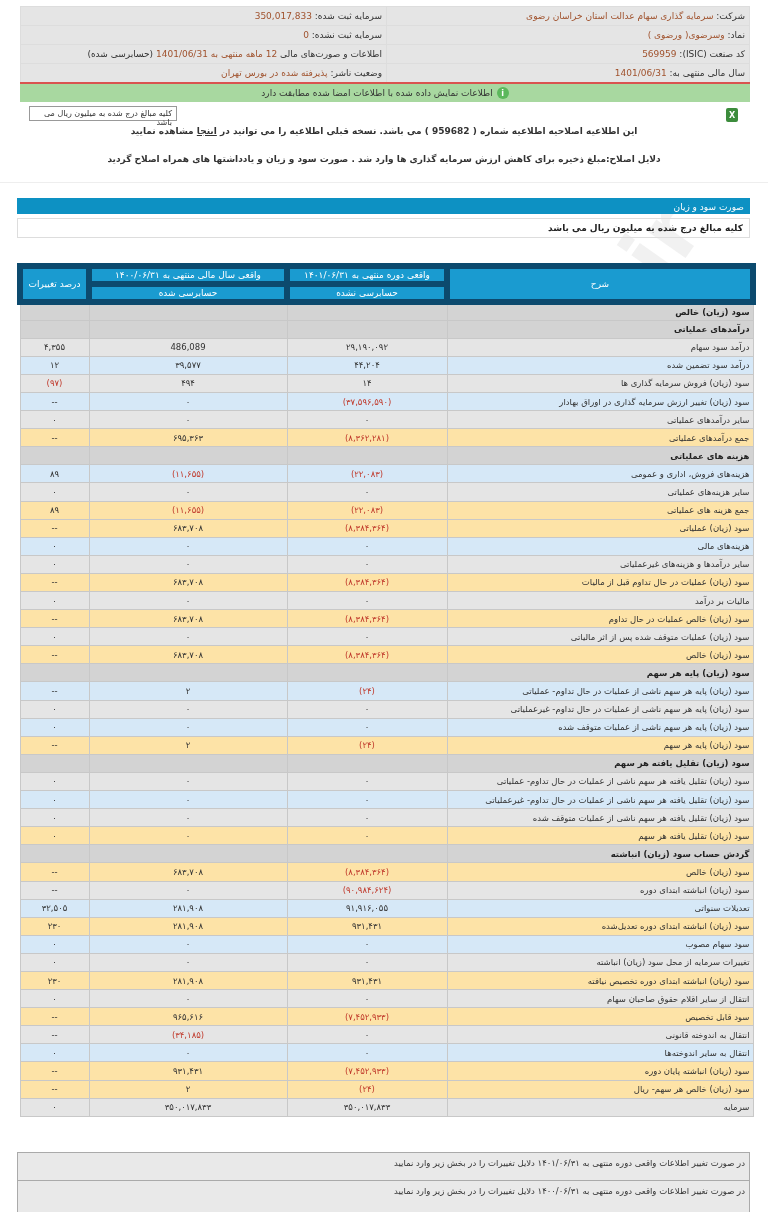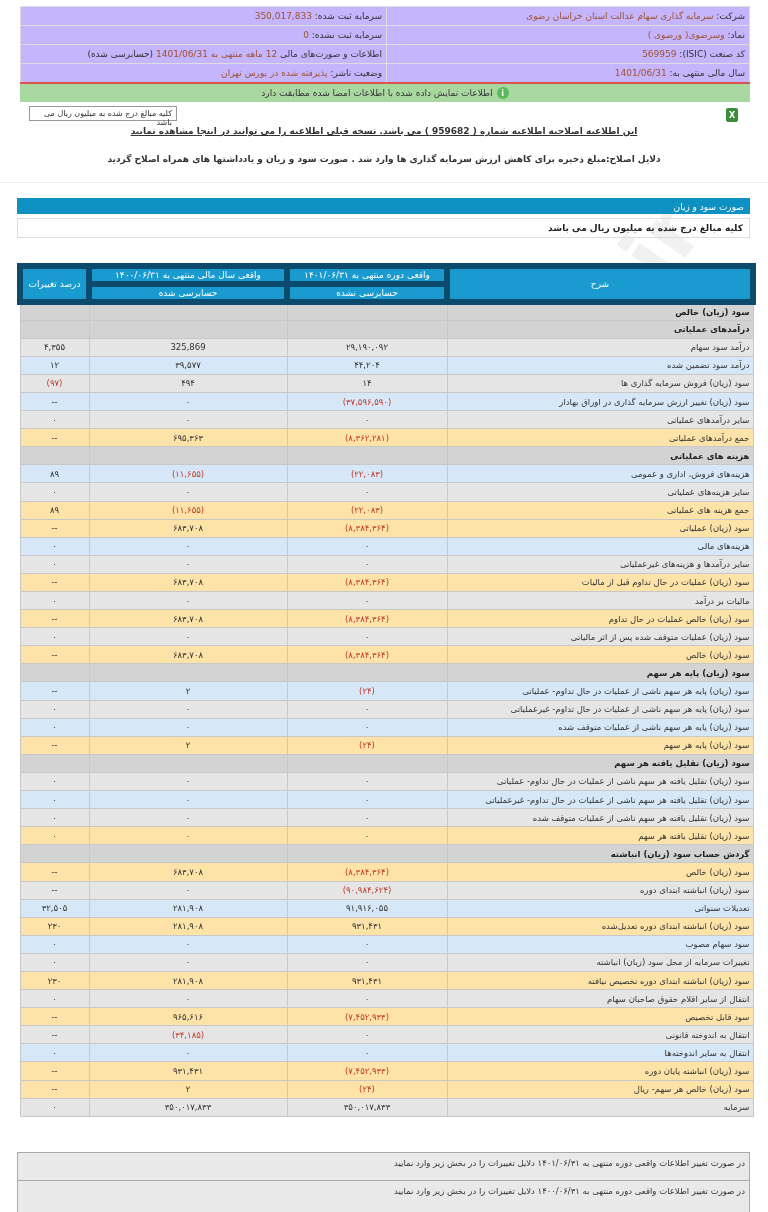--- a/index.html
+++ b/index.html
@@ -1,26 +1,26 @@
 <!DOCTYPE html>
 <html><head>
 <meta charset="utf-8">
 <style>
   * { box-sizing: border-box; margin: 0; padding: 0; }
   body { width: 768px; height: 1212px; background: #fff; font-family: "DejaVu Sans", sans-serif; font-size: 9px; color: #333; position: relative; overflow: hidden; }
   .info-table { position: absolute; left: 20px; top: 6px; width: 730px; border-collapse: collapse; direction: rtl; }
-  .info-table td { border: 1px solid #ddd; height: 19px; padding: 0 4px; font-size: 9px; color: #333; background: #c4b5fd; }
+  .info-table td { border: 1px solid #ddd; height: 19px; padding: 0 4px; font-size: 9px; color: #333; background: #e5e5e5; }
   .info-table td.r { width: 363px; }
   .val { color: #a0522d; }
   .info-border { position: absolute; left: 20px; top: 82px; width: 730px; height: 2px; background: #d9534f; }
   .notice { position: absolute; left: 20px; top: 84px; width: 730px; height: 18px; background: #a8d8a0; direction: rtl; display: flex; align-items: center; justify-content: center; font-size: 9px; color: #333; }
   .notice .i { width: 12px; height: 12px; border-radius: 50%; background: #5cb85c; color: #fff; font-size: 8px; display: inline-flex; align-items: center; justify-content: center; margin-left: 4px; font-weight: bold; }
   .excel { position: absolute; left: 726px; top: 108px; width: 12px; height: 14px; background: #3c8c3c; color: #fff; font-size: 8px; font-weight: bold; display: flex; align-items: center; justify-content: center; border-radius: 2px; }
   .unit-box { position: absolute; left: 29px; top: 106px; width: 148px; height: 15px; border: 1px solid #999; direction: rtl; font-size: 8px; padding: 2px 4px; color: #333; }
-  .msg1 { position: absolute; left: 0; width: 768px; top: 126px; text-align: center; direction: rtl; font-size: 9px; color: #333; font-weight: bold; text-decoration: underline; }
+  .msg1 { position: absolute; left: 0; width: 768px; top: 126px; text-align: center; direction: rtl; font-size: 9px; color: #333; font-weight: bold; }
   .msg1 a { color: #333; text-decoration: underline; }
   .msg2 { position: absolute; left: 0; width: 768px; top: 154px; text-align: center; direction: rtl; font-size: 9px; color: #333; font-weight: bold; }
   .sep { position: absolute; left: 0; top: 182px; width: 768px; height: 1px; background: #eee; }
   .panel-head { position: absolute; left: 17px; top: 198px; width: 733px; height: 16px; background: #0d91c3; color: #fff; direction: rtl; padding: 4px 6px; font-size: 9px; }
   .panel-sub { position: absolute; left: 17px; top: 218px; width: 733px; height: 20px; border: 1px solid #ddd; direction: rtl; padding: 4px 6px; font-size: 9px; font-weight: bold; color: #222; }
   .main-table { position: absolute; left: 17px; top: 263px; width: 733px; border-collapse: collapse; direction: rtl; table-layout: fixed; }
   .main-table th { background: #1a9bd0; color: #fff; font-weight: normal; font-size: 9px; border: 6px solid #0c4a6e; height: 18px; }
   .main-table td { border: 1px solid #c8c8c8; height: 18.1px; font-size: 8.5px; text-align: center; padding: 0 3px; }
   .main-table td.desc { text-align: right; }
   tr.sec td { background: #d3d3d3; font-weight: bold; color: #222; }
@@ -107,21 +107,21 @@
       </tr>
       <tr class="sec">
         <td class="desc">درآمدهای عملیاتی</td>
         <td></td>
         <td></td>
         <td></td>
       </tr>
       <tr class="g">
         <td class="desc">درآمد سود سهام</td>
         <td>۲۹,۱۹۰,۰۹۲</td>
-        <td>325,869</td>
+        <td>486,089</td>
         <td>۴,۳۵۵</td>
       </tr>
       <tr class="b">
         <td class="desc">درآمد سود تضمین شده</td>
         <td>۴۴,۲۰۴</td>
         <td>۳۹,۵۷۷</td>
         <td>۱۲</td>
       </tr>
       <tr class="g">
         <td class="desc">سود (زیان) فروش سرمایه گذاری ها</td>

